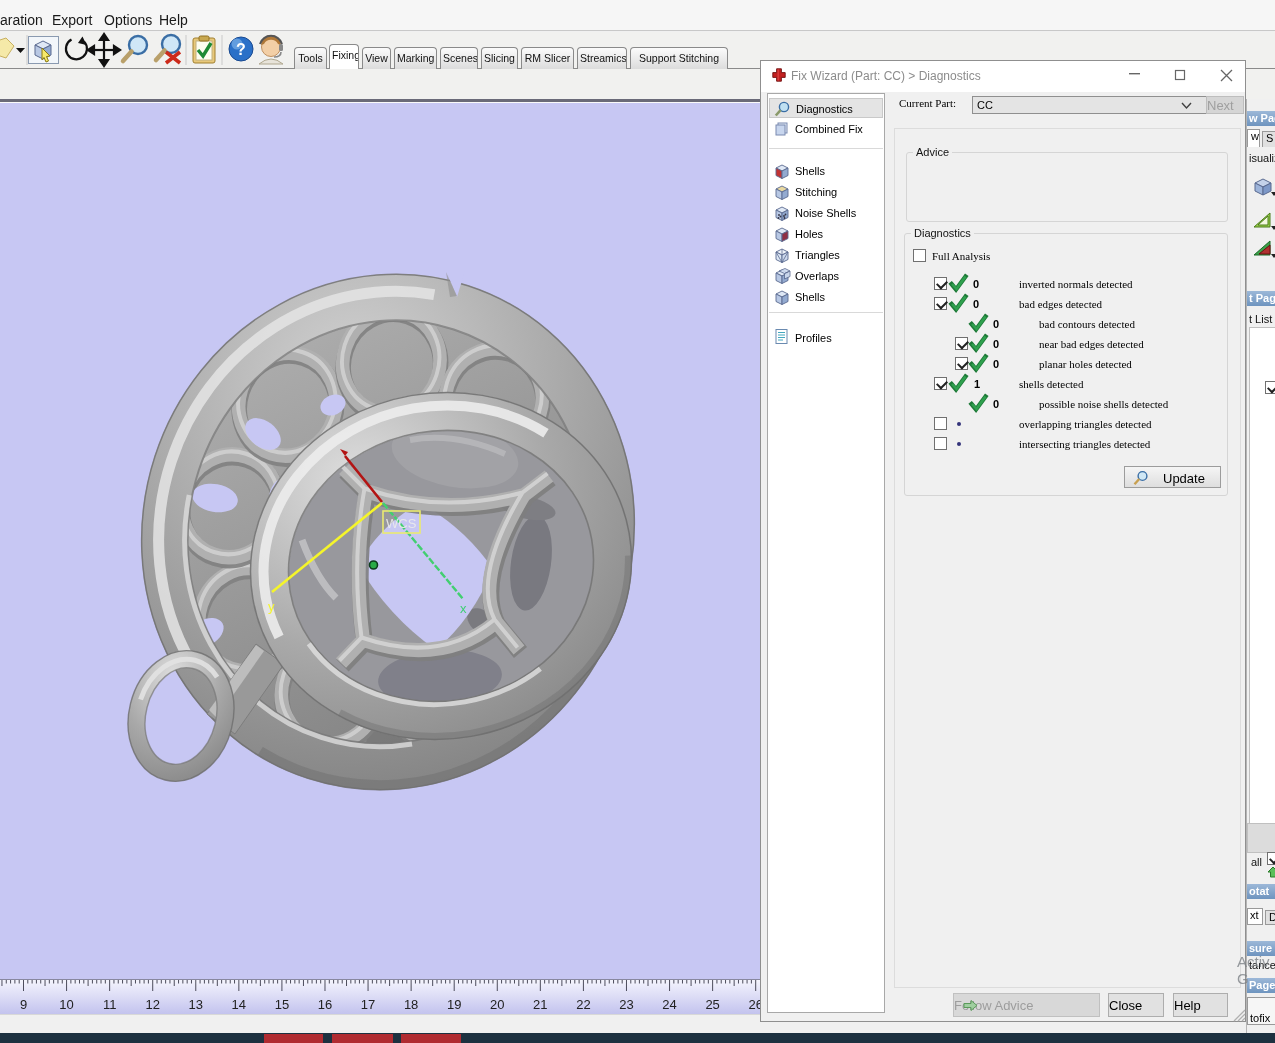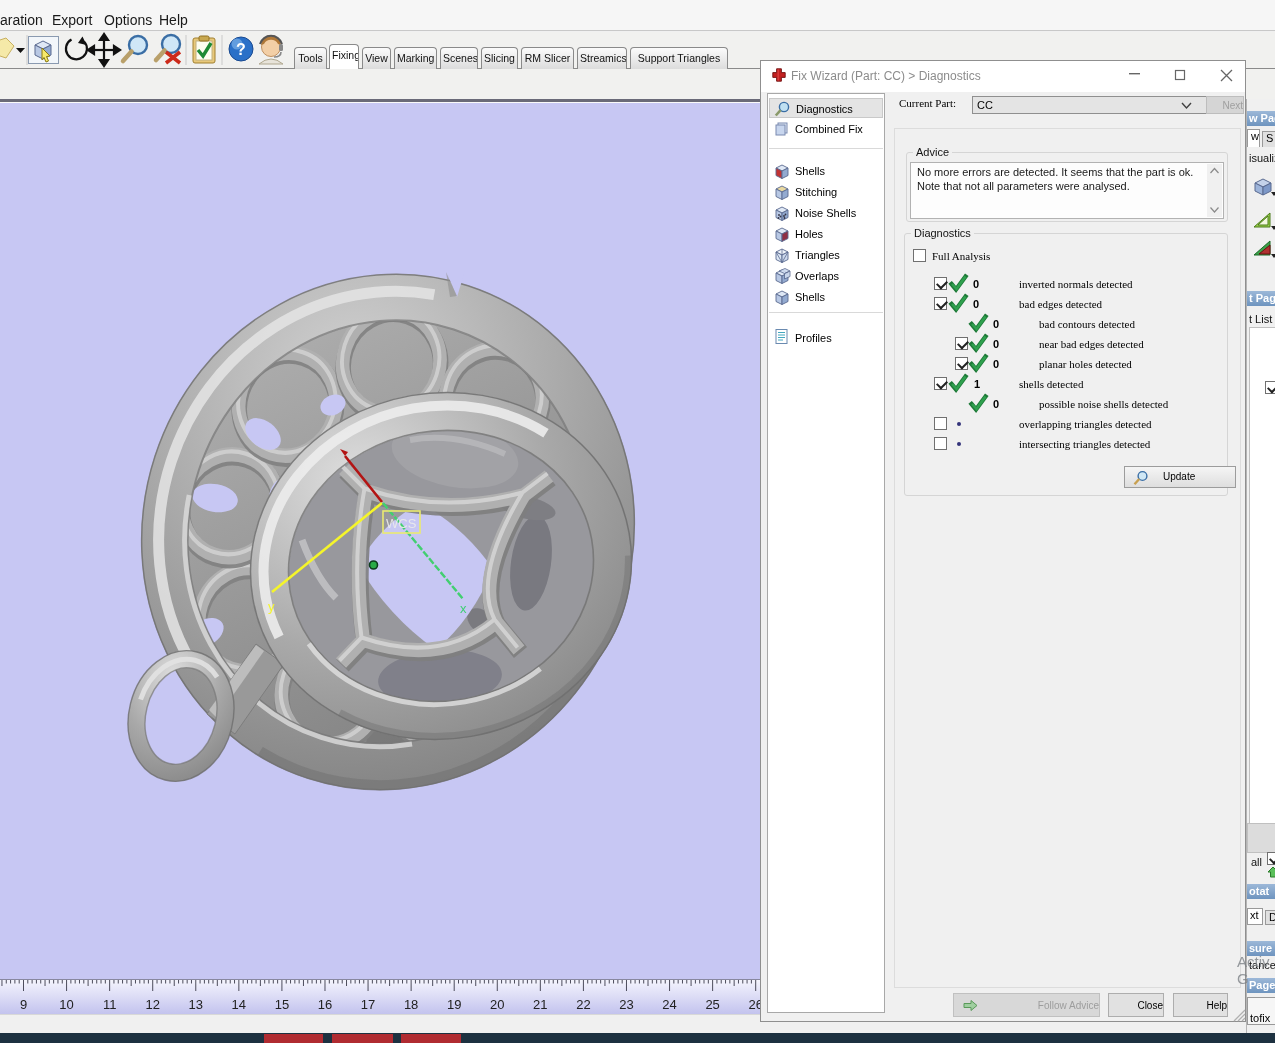--- a/index.html
+++ b/index.html
@@ -30,21 +30,21 @@
   
   #dialog { left:760px; top:60px; width:486px; height:962px; background:#f0f0f0; border:1px solid #8f8f8f; z-index:10; }
   #dtitle { position:absolute; left:0; top:0; width:484px; height:31px; background:#ffffff; }
   #dtitle .txt { position:absolute; left:30px; top:8px; font-size:12px; color:#8c8c8c; }
   #sidebar { position:absolute; left:6px; top:32px; width:118px; height:920px; background:#ffffff; border:1px solid #a8a8a8; }
   .sitem { position:absolute; left:1px; width:114px; height:20px; font-size:11px; color:#000; }
   .sitem .lbl { position:absolute; left:26px; top:4px; }
   .ssep { position:absolute; left:1px; width:114px; height:1px; background:#d9d9d9; }
   .grp { position:absolute; border:1px solid #d5d5d5; border-radius:3px; }
   .grp .glbl { position:absolute; left:6px; top:-7px; background:#f0f0f0; padding:0 3px; font-size:11px; color:#111; }
-  .btn { position:absolute; background:#e1e1e1; border:1px solid #adadad; font-size:10px; color:#000; text-align:right; }
+  .btn { position:absolute; background:#e1e1e1; border:1px solid #adadad; font-size:13px; color:#000; text-align:left; }
   .cb { position:absolute; width:13px; height:13px; background:#fff; border:1px solid #707070; }
   .rowlbl { position:absolute; font-size:11px; color:#000; white-space:nowrap;font-family:Liberation Serif, serif; }
   .num { position:absolute; font-size:11px; font-weight:bold; color:#000; }
   svg { position:absolute; overflow:visible; }
   .tick { width:19px; height:19px; }
   .cb.ck::after { content:""; position:absolute; left:2px; top:2px; width:8px; height:5px; border-left:2px solid #222; border-bottom:2px solid #222; transform:rotate(-45deg); }
   .dot { width:4px; height:4px; border-radius:50%; background:#33337a; }
 </style>
 </head>
 <body>
@@ -449,21 +449,21 @@
 <div class="abs" id="tabline"></div>
 
 <div class="tab" style="left:294px;width:33px;">Tools</div>
 <div class="tab active" style="left:329px;width:30px;">Fixing</div>
 <div class="tab" style="left:362px;width:29px;">View</div>
 <div class="tab" style="left:394px;width:43px;">Marking</div>
 <div class="tab" style="left:440px;width:38px;">Scenes</div>
 <div class="tab" style="left:481px;width:37px;">Slicing</div>
 <div class="tab" style="left:521px;width:53px;">RM Slicer</div>
 <div class="tab" style="left:577px;width:50px;">Streamics</div>
-<div class="tab" style="left:630px;width:98px;">Support Triangles</div>
+<div class="tab" style="left:630px;width:98px;">Support Stitching</div>
 
 <div class="abs" id="vpborder"></div>
 
 <div class="abs" id="rpanel">
 
   <div class="bluehdr" style="top:12px;">w Pag</div>
   <div class="abs" style="left:0;top:30px;width:13px;height:18px;background:#fff;border:1px solid #999;border-bottom:none;font-size:11px;padding-left:3px;">w</div>
   <div class="abs" style="left:15px;top:32px;width:14px;height:16px;background:#e0e0e0;border:1px solid #999;border-bottom:none;font-size:11px;padding-left:3px;">S</div>
   <div class="rtxt" style="top:53px;">isualiz</div>
   <svg style="left:4px;top:76px;width:24px;height:22px">
@@ -598,32 +598,20 @@
     <svg style="left:208px;top:5px;width:12px;height:8px">
         <path d="M1 1 L5.5 6 L10 1" fill="none" stroke="#404040" stroke-width="1.4"></path>
       </svg>
   </div>
   <div class="btn" style="left:445px;top:35px;width:38px;height:18px;background:#d5d5d5;border-color:#bdbdbd;color:#9f9f9f;line-height:17px;">Next</div>
 
   <div class="abs" style="left:133px;top:67px;width:347px;height:860px;border:1px solid #dcdcdc;background:#f0f0f0;"></div>
 
   <div class="grp" style="left:145px;top:91px;width:322px;height:70px;">
     <span class="glbl">Advice</span>
-    <div class="abs" style="left:3px;top:9px;width:314px;height:57px;background:#fdfdfd;border:1px solid #b2b2b2;">
-      <span style="position:absolute;left:6px;top:3px;font-size:11px;color:#1a1a1a;">No more errors are detected. It seems that the part is ok.</span>
-      <span style="position:absolute;left:6px;top:17px;font-size:11px;color:#1a1a1a;">Note that not all parameters were analysed.</span>
-      <div style="position:absolute;right:1px;top:1px;width:15px;height:53px;background:#f0f0f0;">
-        <svg style="left:3px;top:4px;width:9px;height:6px">
-            <path d="M0.5 5 L4.5 0.5 L8.5 5" fill="none" stroke="#8a8a8a" stroke-width="1.2"></path>
-          </svg>
-        <svg style="left:3px;top:43px;width:9px;height:6px">
-            <path d="M0.5 0.5 L4.5 5 L8.5 0.5" fill="none" stroke="#8a8a8a" stroke-width="1.2"></path>
-          </svg>
-      </div>
-    </div>
   </div>
 
   <div class="grp" style="left:143px;top:172px;width:324px;height:263px;">
     <span class="glbl">Diagnostics</span>
   </div>
   <div class="cb" style="left:152px;top:188px;"></div>
   <span class="rowlbl" style="left:171px;top:189px;">Full Analysis</span>
 
   <div class="cb ck" style="left:173px;top:216px;"></div>
   <svg class="tick" style="left:188px;top:213px;" viewBox="0 0 19 19">
@@ -680,21 +668,21 @@
   <span class="rowlbl" style="left:278px;top:337px;">possible noise shells detected</span>
 
   <div class="cb" style="left:173px;top:356px;"></div>
   <span class="abs dot" style="left:196px;top:361px;"></span>
   <span class="rowlbl" style="left:258px;top:357px;">overlapping triangles detected</span>
 
   <div class="cb" style="left:173px;top:376px;"></div>
   <span class="abs dot" style="left:196px;top:381px;"></span>
   <span class="rowlbl" style="left:258px;top:377px;">intersecting triangles detected</span>
 
-  <div class="btn" style="left:363px;top:405px;width:112px;height:22px;background:linear-gradient(#f5f5f5,#dedede);border-color:#9c9c9c;">
+  <div class="btn" style="left:363px;top:405px;width:97px;height:22px;background:linear-gradient(#f5f5f5,#dedede);border-color:#9c9c9c;">
     <svg style="left:8px;top:3px;width:16px;height:16px">
         <circle cx="9.5" cy="6" r="4.4" fill="#cfe7f5" stroke="#3a6ea5" stroke-width="1.4"></circle>
         <path d="M6.2 9 L1.5 14.2" stroke="#c8a050" stroke-width="2.4"></path>
       </svg>
     <span style="position:absolute;left:38px;top:4px;">Update</span>
   </div>
 
   <div class="btn" style="left:192px;top:932px;width:147px;height:24px;background:#d8d8d8;border-color:#c0c0c0;color:#9d9d9d;line-height:23px;">
     <svg style="left:9px;top:5px;width:16px;height:13px">
         <path d="M1 4.5h7V1.5l6 5-6 5V8.5H1z" fill="#9fce9f" stroke="#5a9a5a" stroke-width="1"></path>

